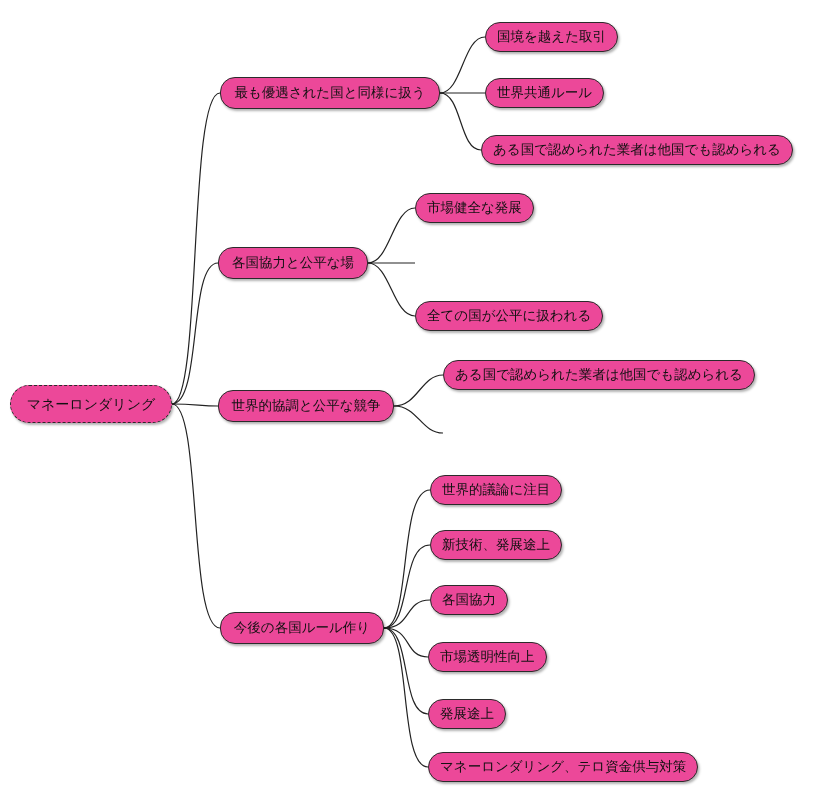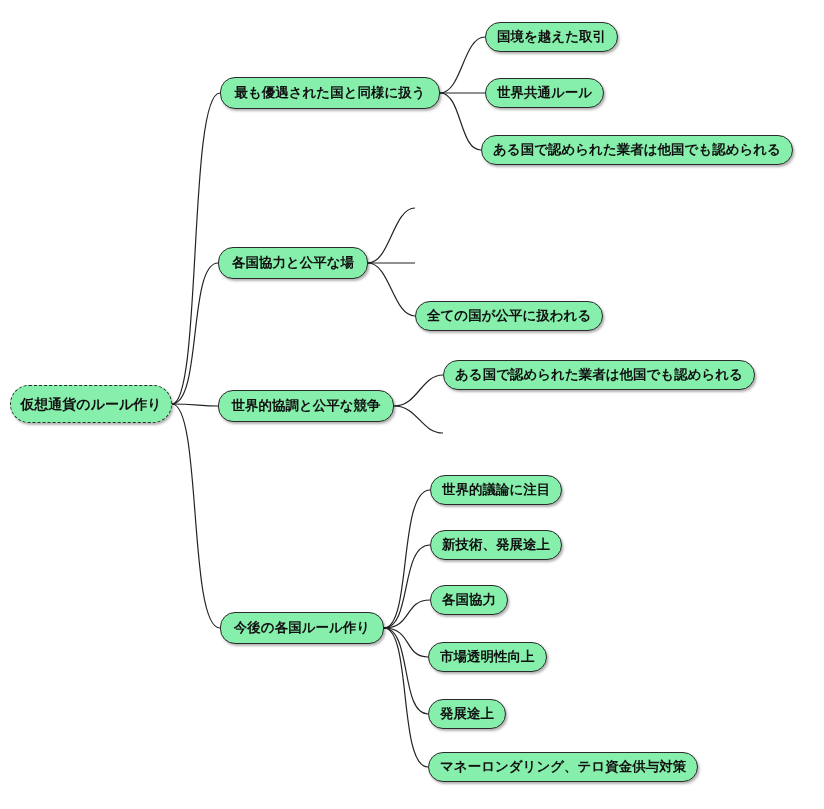--- a/index.html
+++ b/index.html
@@ -28,30 +28,29 @@
     stroke: #222222;
     stroke-width: 1.2;
   }
   .node {
     position: absolute;
     z-index: 2;
     display: flex;
     align-items: center;
     justify-content: center;
     box-sizing: border-box;
-    background: #86efac;
+    background: #ec4899;
     border: 1.4px solid #2b2b2b;
     border-radius: 15px;
     padding: 0 11px;
     font-size: 13.5px;
     line-height: 1;
     color: #111111;
     white-space: nowrap;
     box-shadow: 1.5px 2px 2.5px rgba(0,0,0,0.30);
-    font-weight: bold;
   }
   .leaf   { height: 30px; }
   .branch { height: 32px; }
   .root {
     height: 38px;
     border-style: dashed;
     border-radius: 19px;
     font-size: 14px;
   }
 </style>
@@ -79,31 +78,32 @@
     <path d="M394,406 C418,406 421,433 443,433"></path>
 
     <path d="M384,628 C412,628 398,490 430,490"></path>
     <path d="M384,628 C412,628 400,545 430,545"></path>
     <path d="M384,628 C412,628 404,600 430,600"></path>
     <path d="M384,628 C412,628 404,657 428,657"></path>
     <path d="M384,628 C412,628 400,714 428,714"></path>
     <path d="M384,628 C412,628 398,767 428,767"></path>
   </svg>
 
-  <div class="node root" style="left:10px; top:385px; width:162px;">仮想通貨のルール作り</div>
+  <div class="node root" style="left:10px; top:385px; width:162px;">マネーロンダリング</div>
 
   <div class="node branch" style="left:220px; top:77px; width:220px;">最も優遇された国と同様に扱う</div>
   <div class="node branch" style="left:218px; top:247px; width:150px;">各国協力と公平な場</div>
   <div class="node branch" style="left:218px; top:390px; width:176px;">世界的協調と公平な競争</div>
   <div class="node branch" style="left:220px; top:612px; width:164px;">今後の各国ルール作り</div>
 
   <div class="node leaf" style="left:485px; top:22px;">国境を越えた取引</div>
   <div class="node leaf" style="left:485px; top:78px;">世界共通ルール</div>
   <div class="node leaf" style="left:481px; top:135px;">ある国で認められた業者は他国でも認められる</div>
 
+  <div class="node leaf" style="left:415px; top:193px;">市場健全な発展</div>
   <div class="node leaf" style="left:415px; top:301px;">全ての国が公平に扱われる</div>
 
   <div class="node leaf" style="left:443px; top:360px;">ある国で認められた業者は他国でも認められる</div>
 
   <div class="node leaf" style="left:430px; top:475px;">世界的議論に注目</div>
   <div class="node leaf" style="left:430px; top:530px;">新技術、発展途上</div>
   <div class="node leaf" style="left:430px; top:585px;">各国協力</div>
   <div class="node leaf" style="left:428px; top:642px;">市場透明性向上</div>
   <div class="node leaf" style="left:428px; top:699px;">発展途上</div>
   <div class="node leaf" style="left:428px; top:752px;">マネーロンダリング、テロ資金供与対策</div>

